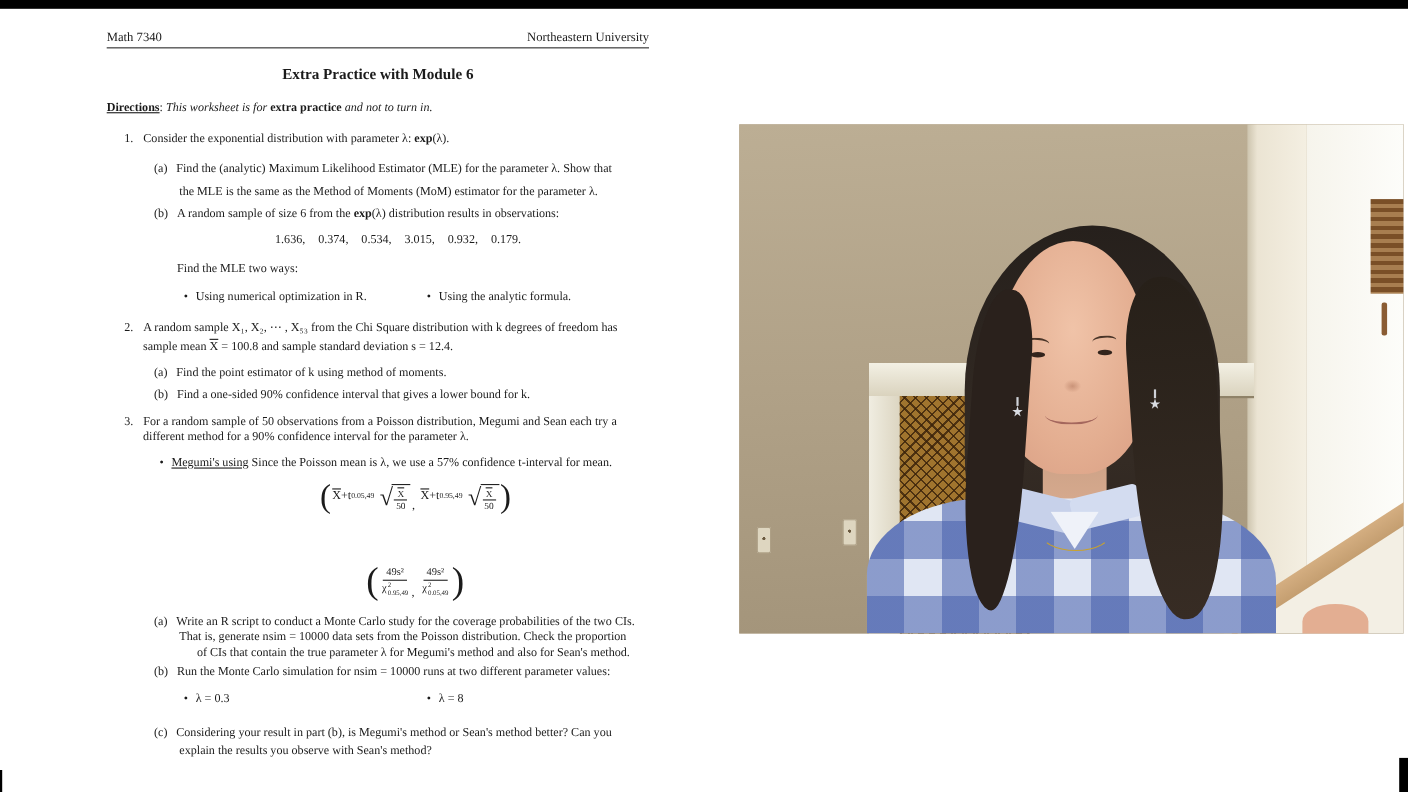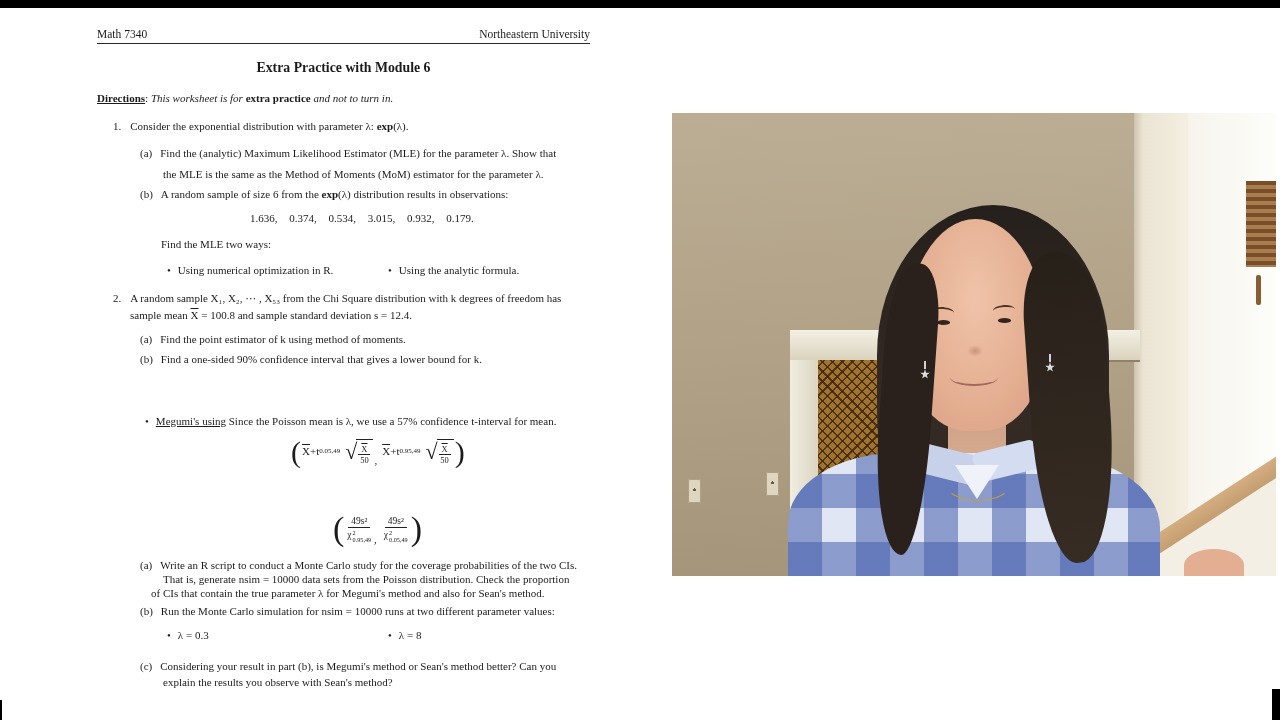--- a/index.html
+++ b/index.html
@@ -134,20 +134,26 @@
   <div class="ln" style="left:33px;top:309px">
     <span>sample mean </span><span class="var ovl">X</span><span> = 100.8 and sample standard deviation </span><span class="var">s</span><span> = 12.4.</span>
   </div>
   <div class="ln" style="left:43px;top:333px">
     <span class="lbl">(a)</span><span>Find the point estimator of </span><span class="var">k</span><span> using method of moments.</span>
   </div>
   <div class="ln" style="left:43px;top:353px">
     <span class="lbl">(b)</span><span>Find a one-sided 90% confidence interval that gives a lower bound for </span><span class="var">k</span><span>.</span>
   </div>
 
+  <div class="ln" style="left:16px;top:377px">
+    <span class="num">3.</span><span>For a random sample of 50 observations from a Poisson distribution, Megumi and Sean each try a</span>
+  </div>
+  <div class="ln" style="left:33px;top:391px">
+    <span>different method for a 90% confidence interval for the parameter </span><span class="var">λ</span><span>.</span>
+  </div>
 
   <div class="ln blt" style="left:48px;top:415px"><span class="u">Megumi's using</span><span> Since the Poisson mean is </span><span class="var">λ</span><span>, we use a 57% confidence </span><span class="var">t</span><span>-interval for mean.</span></div>
 
   <div class="ln mform" style="left:193px;top:437px">
     <span class="bigp">(</span>
     <span class="fgrp">
       <span class="var ovl">X</span>
         <span> + </span>
         <span class="var">t</span>
         <sub class="msub">0.05,49</sub>
@@ -200,21 +206,21 @@
           </span>
         </span>
     </span>
     <span class="bigp2">)</span>
   </div>
 
   <div class="ln" style="left:43px;top:559px">
     <span class="lbl">(a)</span><span>Write an R script to conduct a Monte Carlo study for the coverage probabilities of the two CIs.</span>
   </div>
   <div class="ln" style="left:66px;top:573px">That is, generate nsim = 10000 data sets from the Poisson distribution. Check the proportion</div>
-  <div class="ln" style="left:54px;top:587px">of CIs that contain the true parameter λ for Megumi's method and also for Sean's method.</div>
+  <div class="ln" style="left:82px;top:587px">of CIs that contain the true parameter λ for Megumi's method and also for Sean's method.</div>
 
   <div class="ln" style="left:43px;top:605px">
     <span class="lbl">(b)</span><span>Run the Monte Carlo simulation for nsim = 10000 runs at two different parameter values:</span>
   </div>
   <div class="ln blt var" style="left:70px;top:629px">λ = 0.3</div>
   <div class="ln blt var" style="left:291px;top:629px">λ = 8</div>
 
   <div class="ln" style="left:43px;top:660px">
     <span class="lbl">(c)</span><span>Considering your result in part (b), is Megumi's method or Sean's method better? Can you</span>
   </div>

